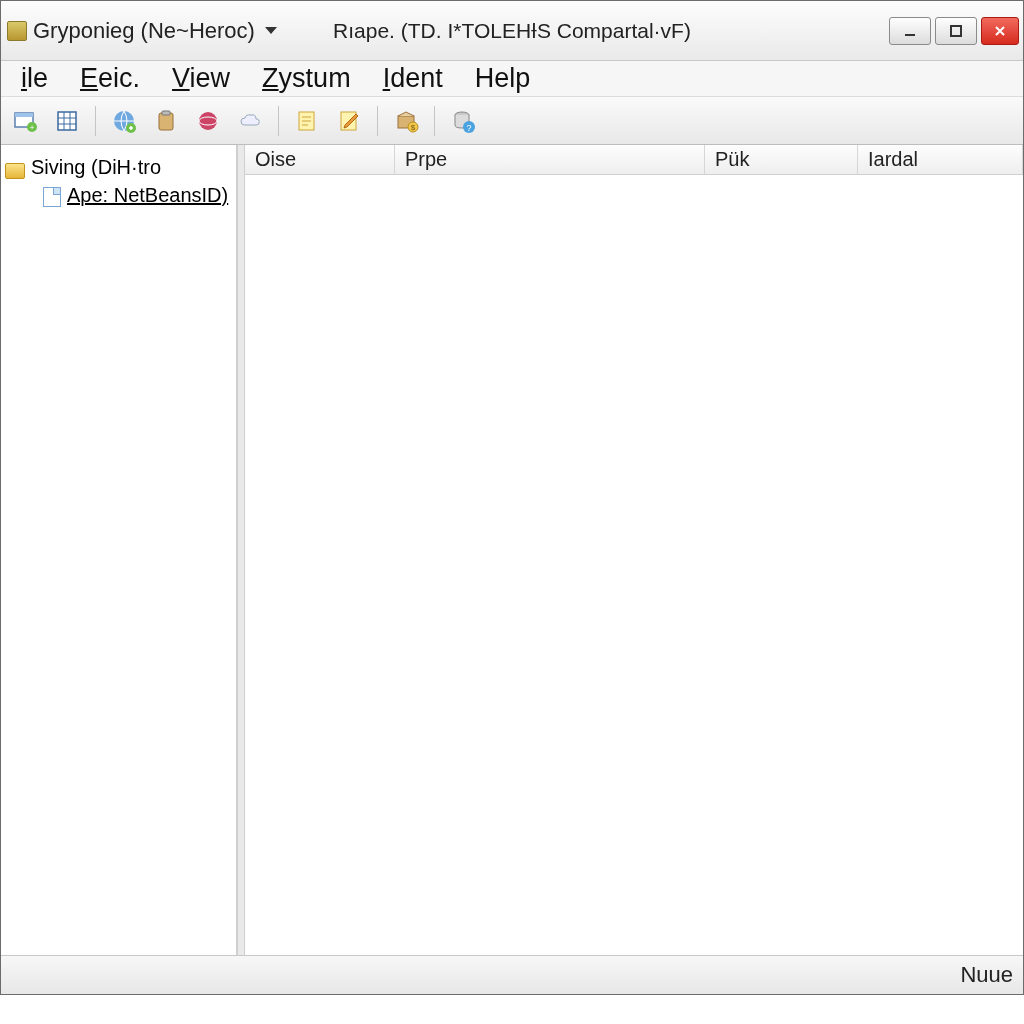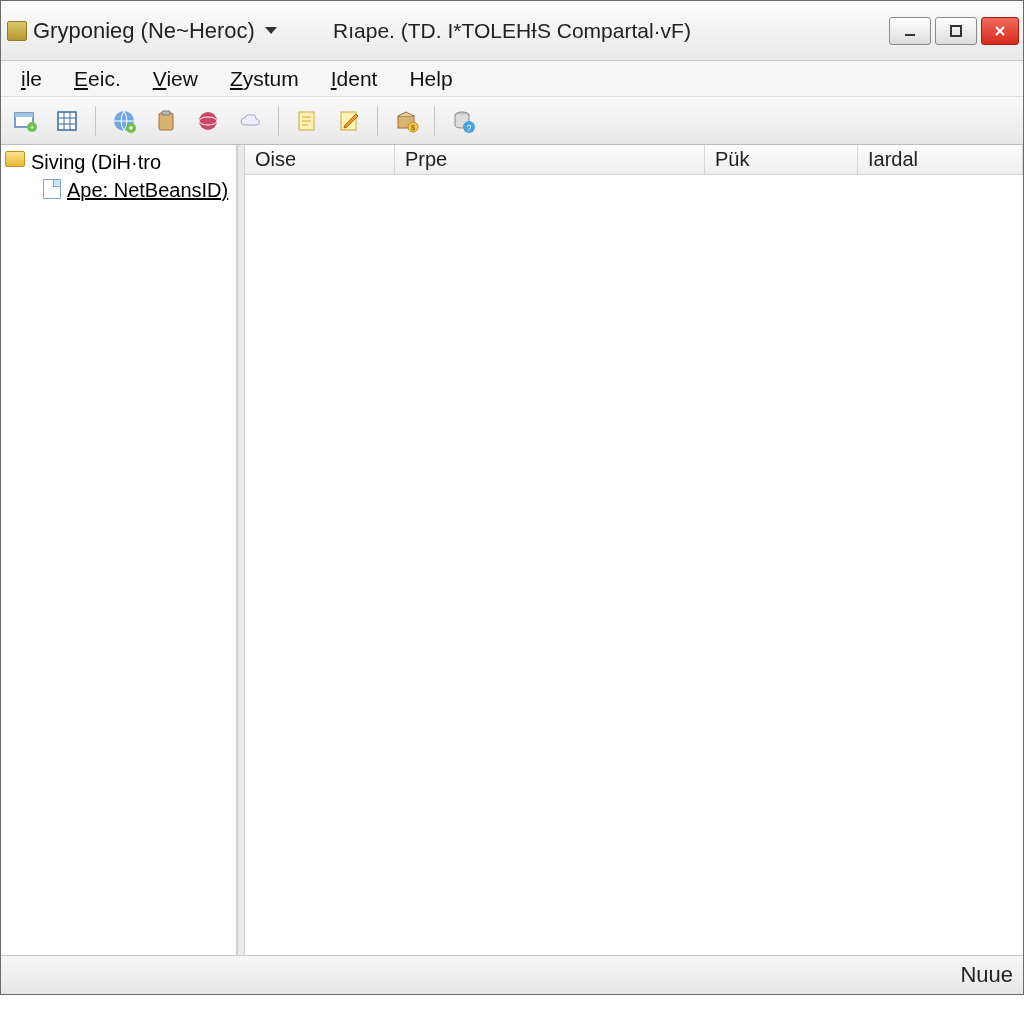--- a/index.html
+++ b/index.html
@@ -66,21 +66,21 @@
     width: 38px;
   }
   .winbtn svg { display:block; }
 
   
   .menubar {
     height: 36px;
     background: #f6f6f6;
     display: flex; align-items: center;
     padding: 0 4px;
-    font-size: 21px;
+    font-size: 27px;
     border-bottom: 1px solid #dcdcdc;
   }
   .menuitem {
     padding: 4px 16px;
     color: #111;
     cursor: default;
   }
   .menuitem .ul { text-decoration: underline; }
 
   
@@ -112,21 +112,21 @@
     min-height: 0;
   }
   .tree {
     width: 236px;
     border-right: 1px solid #cfcfcf;
     background: #fff;
     padding-top: 6px;
     font-size: 20px;
   }
   .tree-row {
-    display: flex; align-items: flex-start;
+    display: flex; align-items: flex-end;
     height: 28px;
     padding-left: 4px;
     gap: 6px;
   }
   .tree-row.child { padding-left: 42px; text-decoration: underline; }
   .folder-icon {
     width: 20px; height: 16px;
     background: linear-gradient(#fbe38b,#e6b63a);
     border: 1px solid #c2941e;
     border-radius: 2px;

